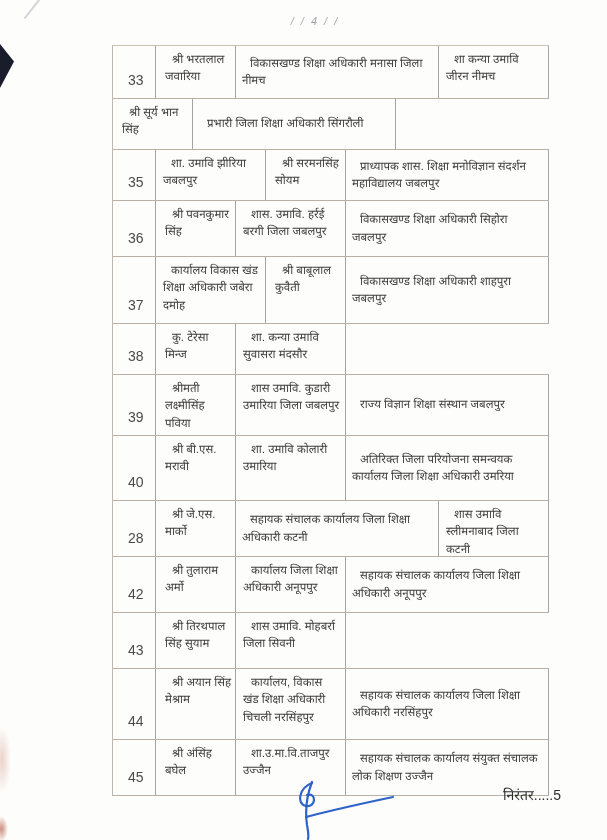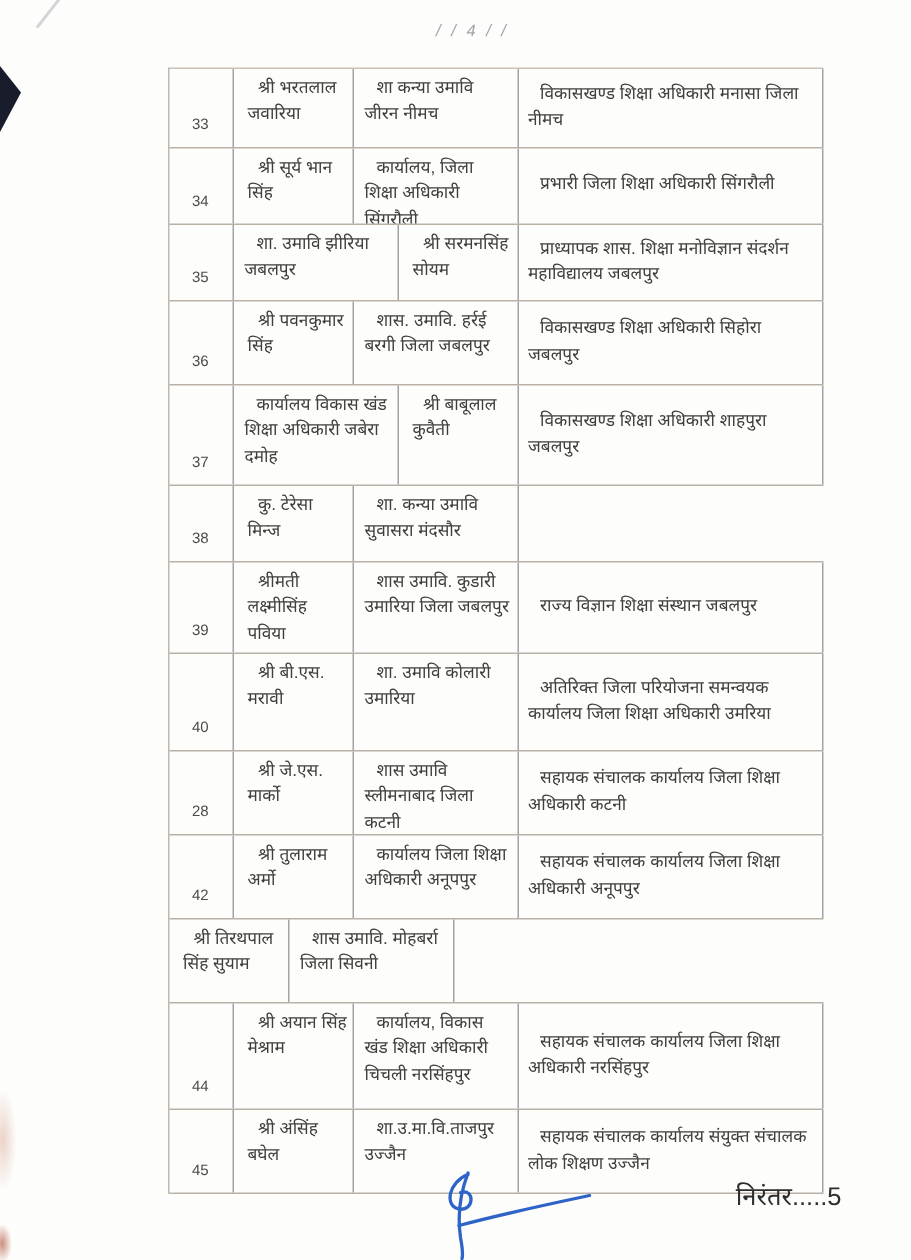--- a/index.html
+++ b/index.html
@@ -31,58 +31,56 @@
     background:radial-gradient(closest-side,rgba(186,106,86,.75),rgba(186,106,86,0));
   }
   
   .doc-table{
     position:absolute;left:112px;top:45px;width:436px;
     border-left:1px solid #c0b8ac;border-top:1px solid #cac2b6;
     color:#3f3e3c;font-size:11.5px;line-height:1.5;
   }
   .trow{display:flex;border-bottom:1px solid #b9b1a5;}
   .cell{box-sizing:border-box;border-right:1px solid #a3a3a3;overflow:hidden;}
-  .c-sno{width:43px;display:flex;align-items:flex-end;padding:0 0 7px 15px;font-size:10px;color:#4a4a48;}
+  .c-sno{width:43px;display:flex;align-items:flex-end;padding:0 0 7px 15px;font-size:14px;color:#4a4a48;}
   .c-name{width:80px;padding:5px 3px 0 9px;text-indent:7px;}
   .c-school{width:110px;padding:5px 5px 0 7px;text-indent:8px;}
   .c-office{width:203px;display:flex;align-items:center;padding:2px 6px;}
   .c-office > span{display:block;text-indent:8px;}
   
   .footer-cont{
-    position:absolute;right:46px;top:785px;color:#2e2e2c;font-size:17px;
+    position:absolute;right:46px;top:785px;color:#2e2e2c;font-size:14px;
   }
   .signature{position:absolute;left:293px;top:779px;}
 </style>
 </head>
 <body>
 
 <div class="page">
 
   <div class="page-num">/ / 4 / /</div>
 
   <div class="art-diag"></div>
   <div class="art-tri"></div>
   <div class="art-smudge"></div>
   <div class="art-corner"></div>
 
   <div class="doc-table">
 
     <div class="trow" style="height:52px">
       <div class="cell c-sno">33</div>
       <div class="cell c-name">श्री भरतलाल जवारिया</div>
-      <div class="cell c-school">शा कन्या उमावि जीरन नीमच</div>
       <div class="cell c-office">
           <span>विकासखण्ड शिक्षा अधिकारी मनासा जिला नीमच</span>
         </div>
+      <div class="cell c-school">शा कन्या उमावि जीरन नीमच</div>
     </div>
 
     <div class="trow" style="height:50px">
-      <div class="cell c-sno">34</div>
       <div class="cell c-name">श्री सूर्य भान सिंह</div>
-      <div class="cell c-school">कार्यालय, जिला शिक्षा अधिकारी सिंगरौली</div>
       <div class="cell c-office">
           <span>प्रभारी जिला शिक्षा अधिकारी सिंगरौली</span>
         </div>
     </div>
 
     <div class="trow" style="height:50px">
       <div class="cell c-sno">35</div>
       <div class="cell c-school">शा. उमावि झीरिया जबलपुर</div>
       <div class="cell c-name">श्री सरमनसिंह सोयम</div>
       <div class="cell c-office">
@@ -128,36 +126,37 @@
       <div class="cell c-name">श्री बी.एस. मरावी</div>
       <div class="cell c-school">शा. उमावि कोलारी उमारिया</div>
       <div class="cell c-office">
           <span>अतिरिक्त जिला परियोजना समन्वयक कार्यालय जिला शिक्षा अधिकारी उमरिया</span>
         </div>
     </div>
 
     <div class="trow" style="height:55px">
       <div class="cell c-sno">28</div>
       <div class="cell c-name">श्री जे.एस. मार्को</div>
-      <div class="cell c-school">शास उमावि स्लीमनाबाद जिला कटनी</div>
       <div class="cell c-office">
           <span>सहायक संचालक कार्यालय जिला शिक्षा अधिकारी कटनी</span>
         </div>
+      <div class="cell c-school">शास उमावि स्लीमनाबाद जिला कटनी</div>
     </div>
 
     <div class="trow" style="height:55px">
       <div class="cell c-sno">42</div>
       <div class="cell c-name">श्री तुलाराम अर्मो</div>
       <div class="cell c-school">कार्यालय जिला शिक्षा अधिकारी अनूपपुर</div>
       <div class="cell c-office">
           <span>सहायक संचालक कार्यालय जिला शिक्षा अधिकारी अनूपपुर</span>
         </div>
     </div>
 
     <div class="trow" style="height:55px">
+      <div class="cell c-sno">43</div>
       <div class="cell c-name">श्री तिरथपाल सिंह सुयाम</div>
       <div class="cell c-school">शास उमावि. मोहबर्रा जिला सिवनी</div>
     </div>
 
     <div class="trow" style="height:70px">
       <div class="cell c-sno">44</div>
       <div class="cell c-name">श्री अयान सिंह मेश्राम</div>
       <div class="cell c-school">कार्यालय, विकास खंड शिक्षा अधिकारी चिचली नरसिंहपुर</div>
       <div class="cell c-office">
           <span>सहायक संचालक कार्यालय  जिला शिक्षा अधिकारी नरसिंहपुर</span>

